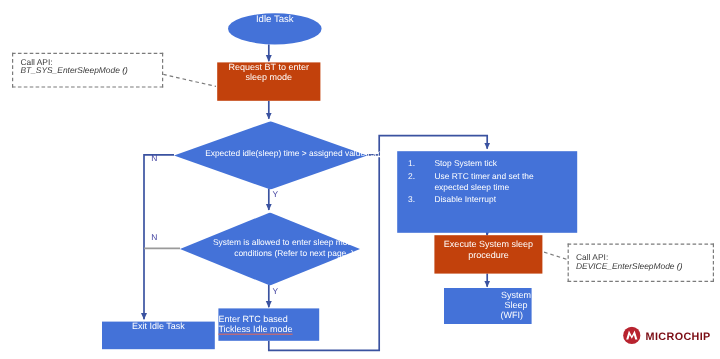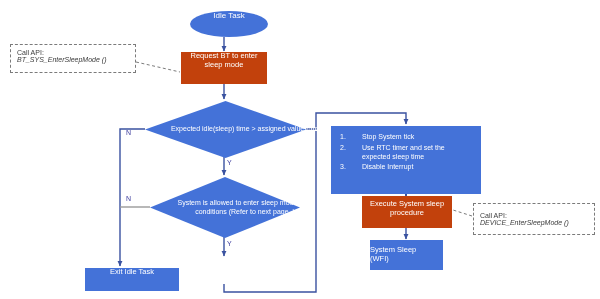--- a/index.html
+++ b/index.html
@@ -97,20 +97,25 @@
     <div class="diamondtext" style="font-size:7px;padding:0 22px;">Expected idle(sleep) time &gt; assigned value (5ms)</div>
   </div>
 
   <div class="diamondwrap" style="left:150px;top:177px;width:150px;height:61px;">
     <svg width="150" height="61">
       <polygon points="75,0 150,30.5 75,61 0,30.5" fill="#4472d8"></polygon>
     </svg>
     <div class="diamondtext" style="font-size:7px;padding:0 20px;">System is allowed to enter sleep mode by 2 conditions (Refer to next page. )</div>
   </div>
 
+  <div class="node blue" style="left:182px;top:257px;width:84px;height:27px;font-size:7.5px;
+              flex-direction:column;">
+    <span>Enter RTC based</span>
+    <span class="u">Tickless Idle mode</span>
+  </div>
 
   <div class="node blue" style="left:85px;top:268px;width:94px;height:23px;font-size:7.5px;">
     <span>Exit Idle Task</span>
   </div>
 
   <div class="listbox" style="left:331px;top:126px;width:150px;height:68px;font-size:7px;">
     <div class="listrow">
       <span class="listnum">1.</span>
       <span class="listtxt">Stop System tick</span>
     </div>
@@ -122,35 +127,45 @@
       <span class="listnum">3.</span>
       <span class="listtxt">Disable Interrupt</span>
     </div>
   </div>
 
   <div class="node green" style="left:362px;top:196px;width:90px;height:32px;font-size:7.5px;padding:4px 4px;">
     <span>Execute System sleep procedure</span>
   </div>
 
   <div class="node blue" style="left:370px;top:240px;width:73px;height:30px;font-size:7.5px;
-              flex-direction:column;">
+              flex-direction:column;padding-left:47px;">
     <span>System Sleep</span>
     <span>(WFI)</span>
   </div>
 
   <div class="callapi" style="left:10px;top:44px;width:126px;height:29px;font-size:7px;">
     <span class="l1">Call API:</span>
     <span class="l2">BT_SYS_EnterSleepMode ()</span>
   </div>
 
   <div class="callapi" style="left:473px;top:203px;width:122px;height:32px;font-size:7px;
               display:flex;flex-direction:column;justify-content:center;">
     <span class="l1">Call API:</span>
     <span class="l2">DEVICE_EnterSleepMode ()</span>
   </div>
 
   <div class="lbl" style="left:126px;top:129px;font-size:7px;">N</div>
   <div class="lbl" style="left:227px;top:159px;font-size:7px;">Y</div>
   <div class="lbl" style="left:126px;top:195px;font-size:7px;">N</div>
   <div class="lbl" style="left:227px;top:240px;font-size:7px;">Y</div>
 
+  <div class="logo" style="left:519px;top:272px;">
+    <span class="mark">
+      <svg viewBox="0 0 24 24" width="15" height="15">
+        <circle cx="12" cy="12" r="11.5" fill="#b8232f"></circle>
+        <path d="M4.5 17.5 L8.2 5.6 L12 12.8 L15.8 5.6 L19.5 17.5 L16.6 17.5
+                 L14.8 11.4 L12 16.6 L9.2 11.4 L7.4 17.5 Z" fill="#ffffff"></path>
+      </svg>
+    </span>
+    <span class="word" style="font-size:9px;">MICROCHIP</span>
+  </div>
 
 </div>
 
 </body></html>

